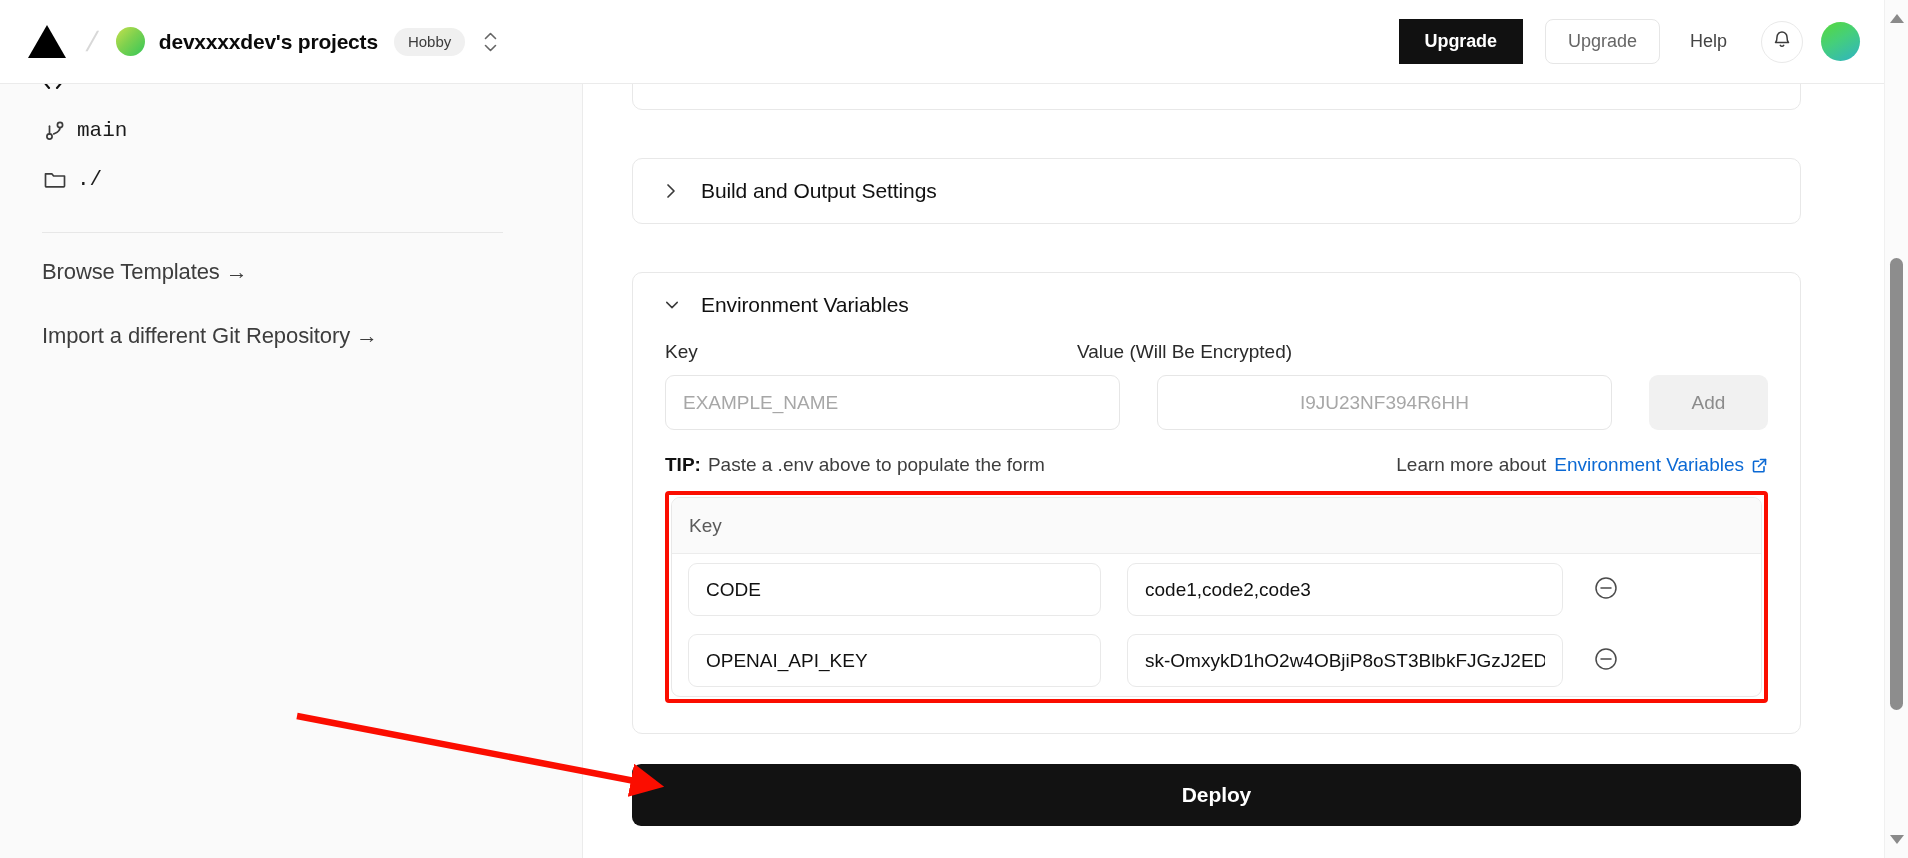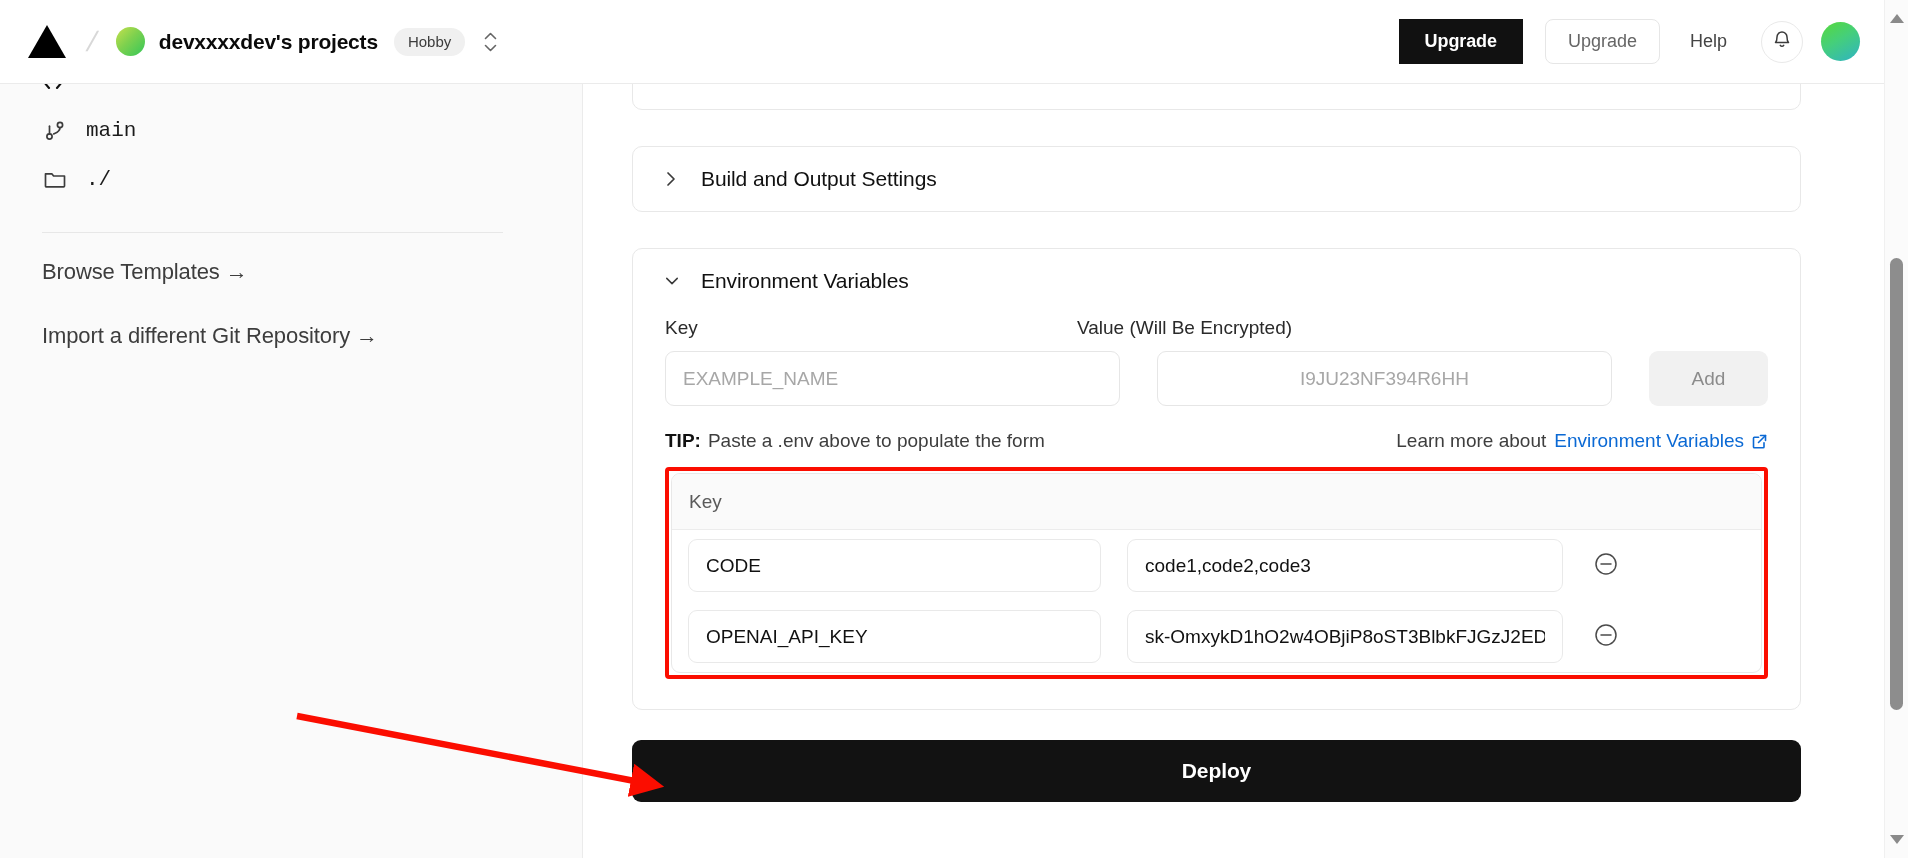--- a/index.html
+++ b/index.html
@@ -95,21 +95,21 @@
     border-right: 1px solid #ebebeb;
     padding: 0 42px;
     overflow: hidden;
   }
   .repo-top {
     position: absolute; left: 42px; top: -12px;
     display: flex; align-items: center; gap: 12px;
     color: #111; font-size: 20px;
   }
   .meta-row {
-    display: flex; align-items: center; gap: 18px;
+    display: flex; align-items: center; gap: 9px;
     height: 49px; color: #222;
   }
   .meta-row .label {
     font-family: "Liberation Mono", monospace;
     font-size: 21px; color: #1a1a1a;
   }
   .meta-icon { width: 26px; height: 26px; display:flex; align-items:center; justify-content:center; color:#444; flex:none;}
   .side-divider {
     border: none; border-top: 1px solid #e7e7e7;
     margin: 28px 0 0 0; width: 461px;
@@ -135,21 +135,21 @@
   .card {
     border: 1px solid #e8e8e8; border-radius: 10px;
     background: #fff;
   }
   .card.rootdir { height: 62px; padding: 0 20px; display: flex; align-items: center; }
   .rootdir-inner {
     font-size: 19px; color: #222;
     font-family: "Liberation Mono", monospace;
   }
   .card.section {
-    margin-top: 36px;
+    margin-top: 48px;
     padding: 0;
   }
   .section-head {
     display: flex; align-items: center; gap: 22px;
     height: 64px; padding: 0 32px;
     cursor: pointer;
   }
   .section-title { font-size: 21px; color: #111; letter-spacing: -0.1px; }
   .chev { width: 14px; height: 14px; color: #444; display:flex; align-items:center; }
   .chev.right svg { transform: rotate(0deg); }

